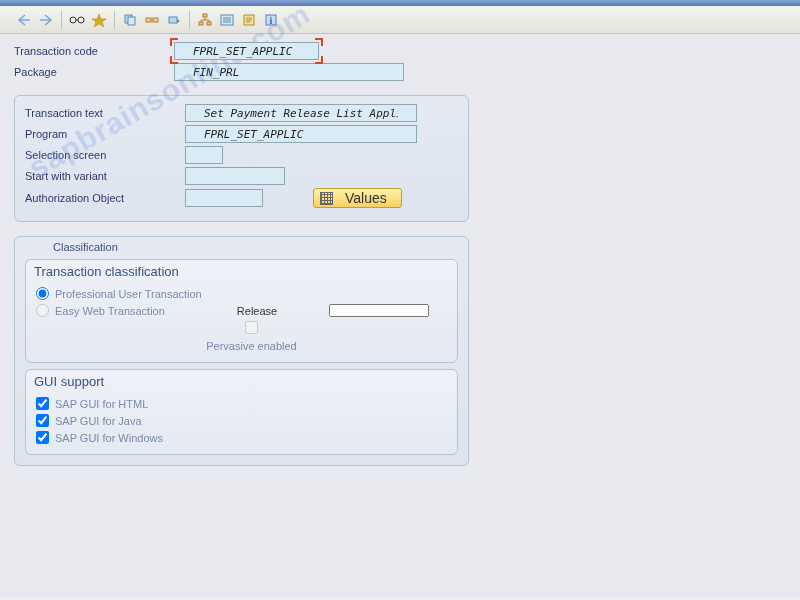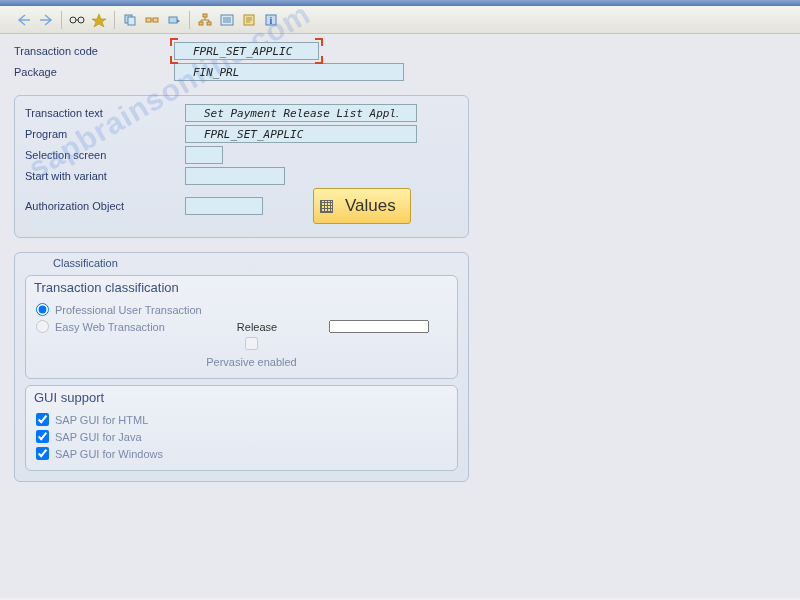--- a/index.html
+++ b/index.html
@@ -108,25 +108,25 @@
   }
   .radio-row input, .check-row input { width:13px; height:13px; }
   .indent { margin-left: 20px; flex-direction: column; }
   .values-btn {
     display: inline-flex;
     align-items: center;
     gap: 12px;
     background: linear-gradient(#fff1a8,#f9d060);
     border: 1px solid #c2a030;
     border-radius: 3px;
-    height: 36px;
+    height: 20px;
     padding: 0 14px 0 6px;
     cursor: pointer;
     color: #333;
-    font-size: 17px;
+    font-size: 14px;
   }
   .values-btn .vicon {
     width: 13px; height:13px;
     display:inline-block;
     background: repeating-linear-gradient(90deg,#666 0 1px,transparent 1px 3px),
                 repeating-linear-gradient(0deg,#666 0 1px,transparent 1px 3px);
     border:1px solid #666;
   }
   .watermark {
     position: absolute;

